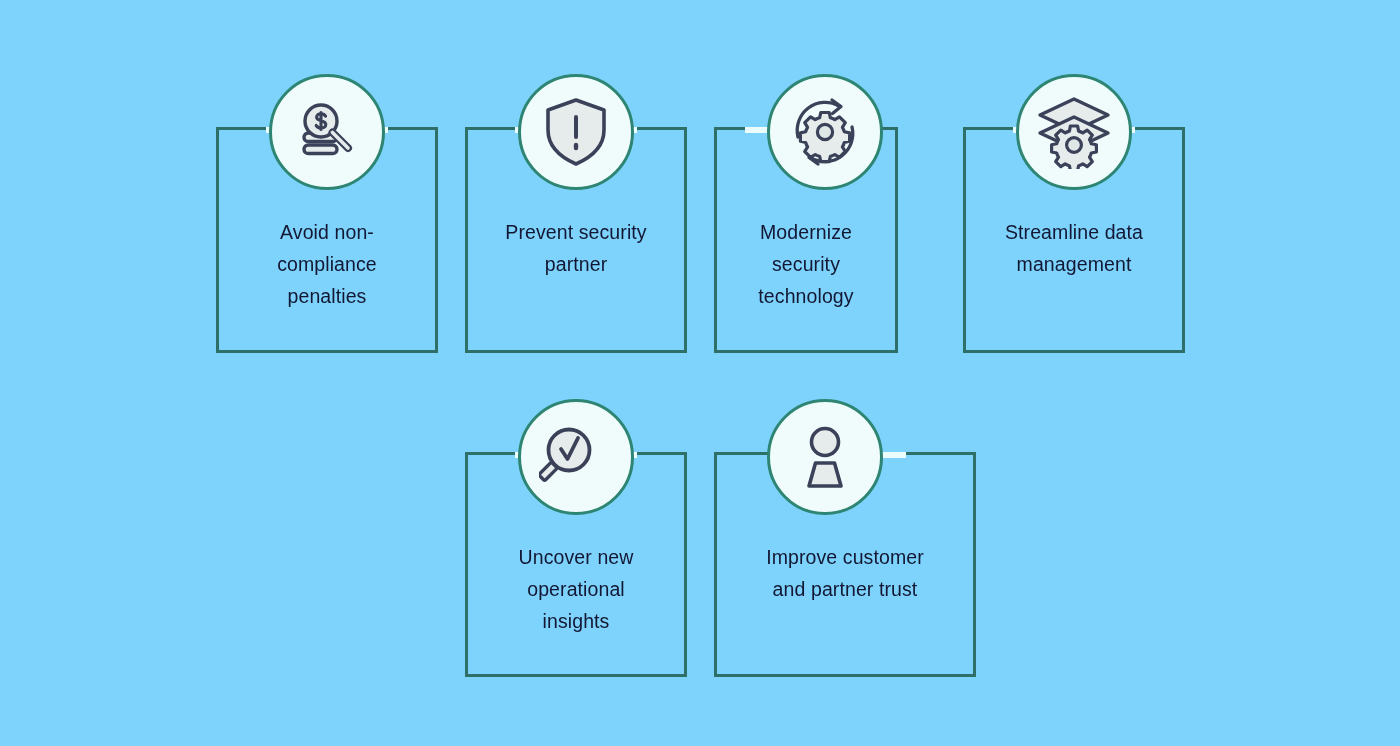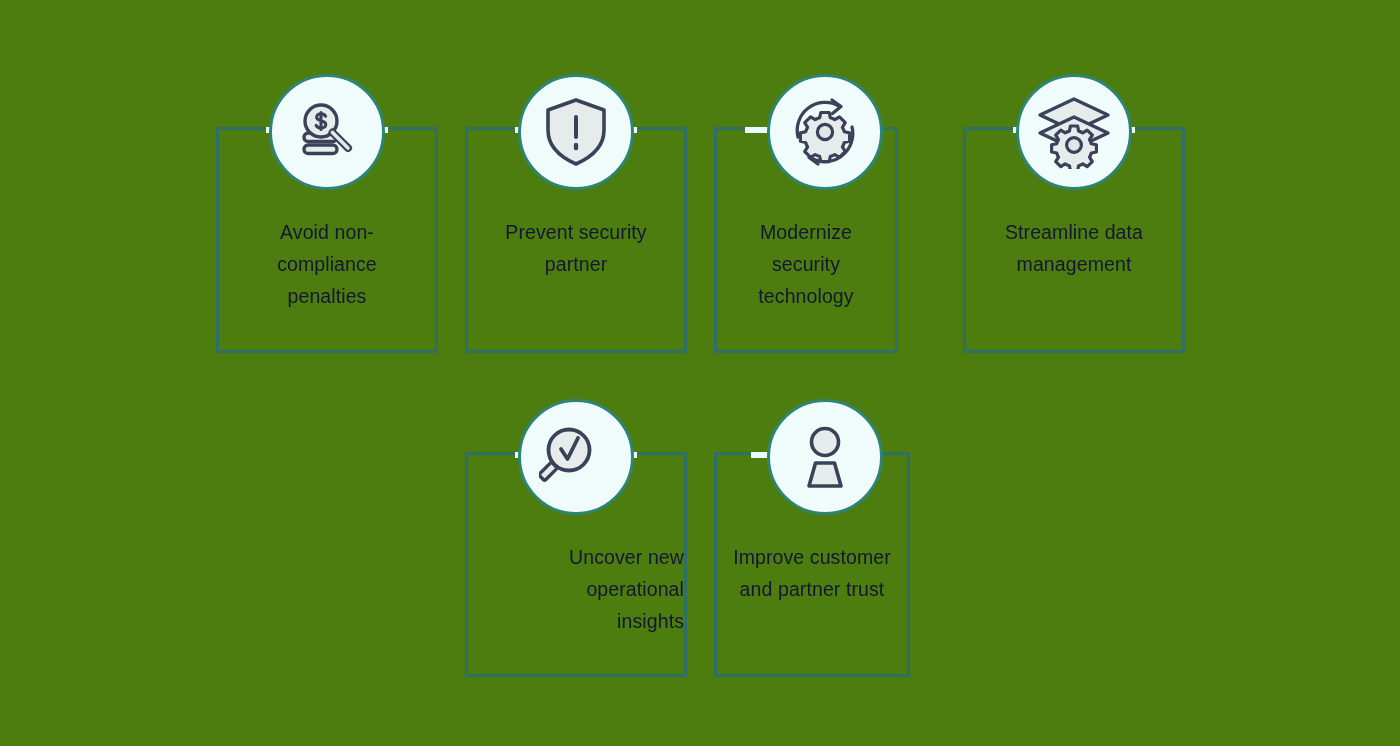--- a/index.html
+++ b/index.html
@@ -53,21 +53,21 @@
     z-index: 4;
     display: flex;
     align-items: center;
     justify-content: center;
   }
   .medallion svg { display: block; }
 </style>
 </head>
 <body>
 
-<div id="stage" style="background: #4d7c0f;">
+<div id="stage" style="background: #7dd3fc;">
     <div class="card" style="left: 216px; top: 127px; width: 222px; height: 226px; border-color: rgb(46, 112, 104);">
       <div class="notch" style="width: 122px; background: rgb(234, 252, 251);"></div>
       <div class="label" style="color: rgb(19, 23, 51); top: 86px;">Avoid non-
 compliance
 penalties</div>
     </div>
     <div class="medallion" style="left: 269px; top: 74px; border-color: rgb(46, 133, 115);">
       <span>
     <svg width="74" height="74" viewBox="0 0 74 74">
       <g fill="none" stroke="#3a4159" stroke-width="3.4" stroke-linecap="round" stroke-linejoin="round">
@@ -131,36 +131,36 @@
       </g>
       <g transform="translate(39,50)">
         <path fill="#e6eceb" stroke="#3a4159" stroke-width="3.2" stroke-linejoin="round" d="M-3.6,-19 h7.2 l1,5.1 a14.5,14.5 0 0 1 4.2,1.8 l4.4,-2.8 l5.1,5.1 l-2.8,4.4 a14.5,14.5 0 0 1 1.8,4.2 l5.1,1 v7.2 l-5.1,1 a14.5,14.5 0 0 1 -1.8,4.2 l2.8,4.4 l-5.1,5.1 l-4.4,-2.8 a14.5,14.5 0 0 1 -4.2,1.8 l-1,5.1 h-7.2 l-1,-5.1 a14.5,14.5 0 0 1 -4.2,-1.8 l-4.4,2.8 l-5.1,-5.1 l2.8,-4.4 a14.5,14.5 0 0 1 -1.8,-4.2 l-5.1,-1 v-7.2 l5.1,-1 a14.5,14.5 0 0 1 1.8,-4.2 l-2.8,-4.4 l5.1,-5.1 l4.4,2.8 a14.5,14.5 0 0 1 4.2,-1.8 Z"></path>
         <circle r="7.4" fill="#dfe8e7" stroke="#3a4159" stroke-width="3.2"></circle>
       </g>
     </svg>
       </span>
     </div>
     <div class="card" style="left: 465px; top: 452px; width: 222px; height: 225px; border-color: rgb(46, 112, 104);">
       <div class="notch" style="width: 122px; background: rgb(234, 252, 251);"></div>
-      <div class="label" style="color: rgb(19, 23, 51); top: 86px; text-align: right;">Uncover new
+      <div class="label" style="color: rgb(19, 23, 51); top: 86px;">Uncover new
 operational
 insights</div>
     </div>
     <div class="medallion" style="left: 518px; top: 399px; border-color: rgb(46, 133, 115);">
       <span>
     <svg width="74" height="74" viewBox="0 0 74 74">
       <circle cx="30" cy="30" r="20.5" fill="#e6eceb" stroke="#3a4159" stroke-width="3.8"></circle>
       <path d="M22 29 L28.5 39 L39 18" fill="none" stroke="#3a4159" stroke-width="3.8" stroke-linecap="round" stroke-linejoin="round"></path>
       <g transform="rotate(45 30 30)">
         <rect x="26" y="51" width="8.5" height="18" rx="1.5" fill="#e6eceb" stroke="#3a4159" stroke-width="3.4" stroke-linejoin="round"></rect>
       </g>
     </svg>
       </span>
     </div>
-    <div class="card" style="left: 714px; top: 452px; width: 196px; height: 225px; border-color: rgb(46, 112, 104);">
+    <div class="card" style="left: 714px; top: 452px; width: 262px; height: 225px; border-color: rgb(46, 112, 104);">
       <div class="notch" style="width: 122px; background: rgb(234, 252, 251);"></div>
       <div class="label" style="color: rgb(19, 23, 51); top: 86px;">Improve customer
 and partner trust</div>
     </div>
     <div class="medallion" style="left: 767px; top: 399px; border-color: rgb(46, 133, 115);">
       <span>
     <svg width="70" height="66" viewBox="0 0 70 66">
       <circle cx="35" cy="18" r="13.5" fill="#e6eceb" stroke="#3a4159" stroke-width="3.6"></circle>
       <path d="M19 62 L25.5 39 H44.5 L51 62 Z" fill="#e6eceb" stroke="#3a4159" stroke-width="3.6" stroke-linejoin="round"></path>
     </svg>

